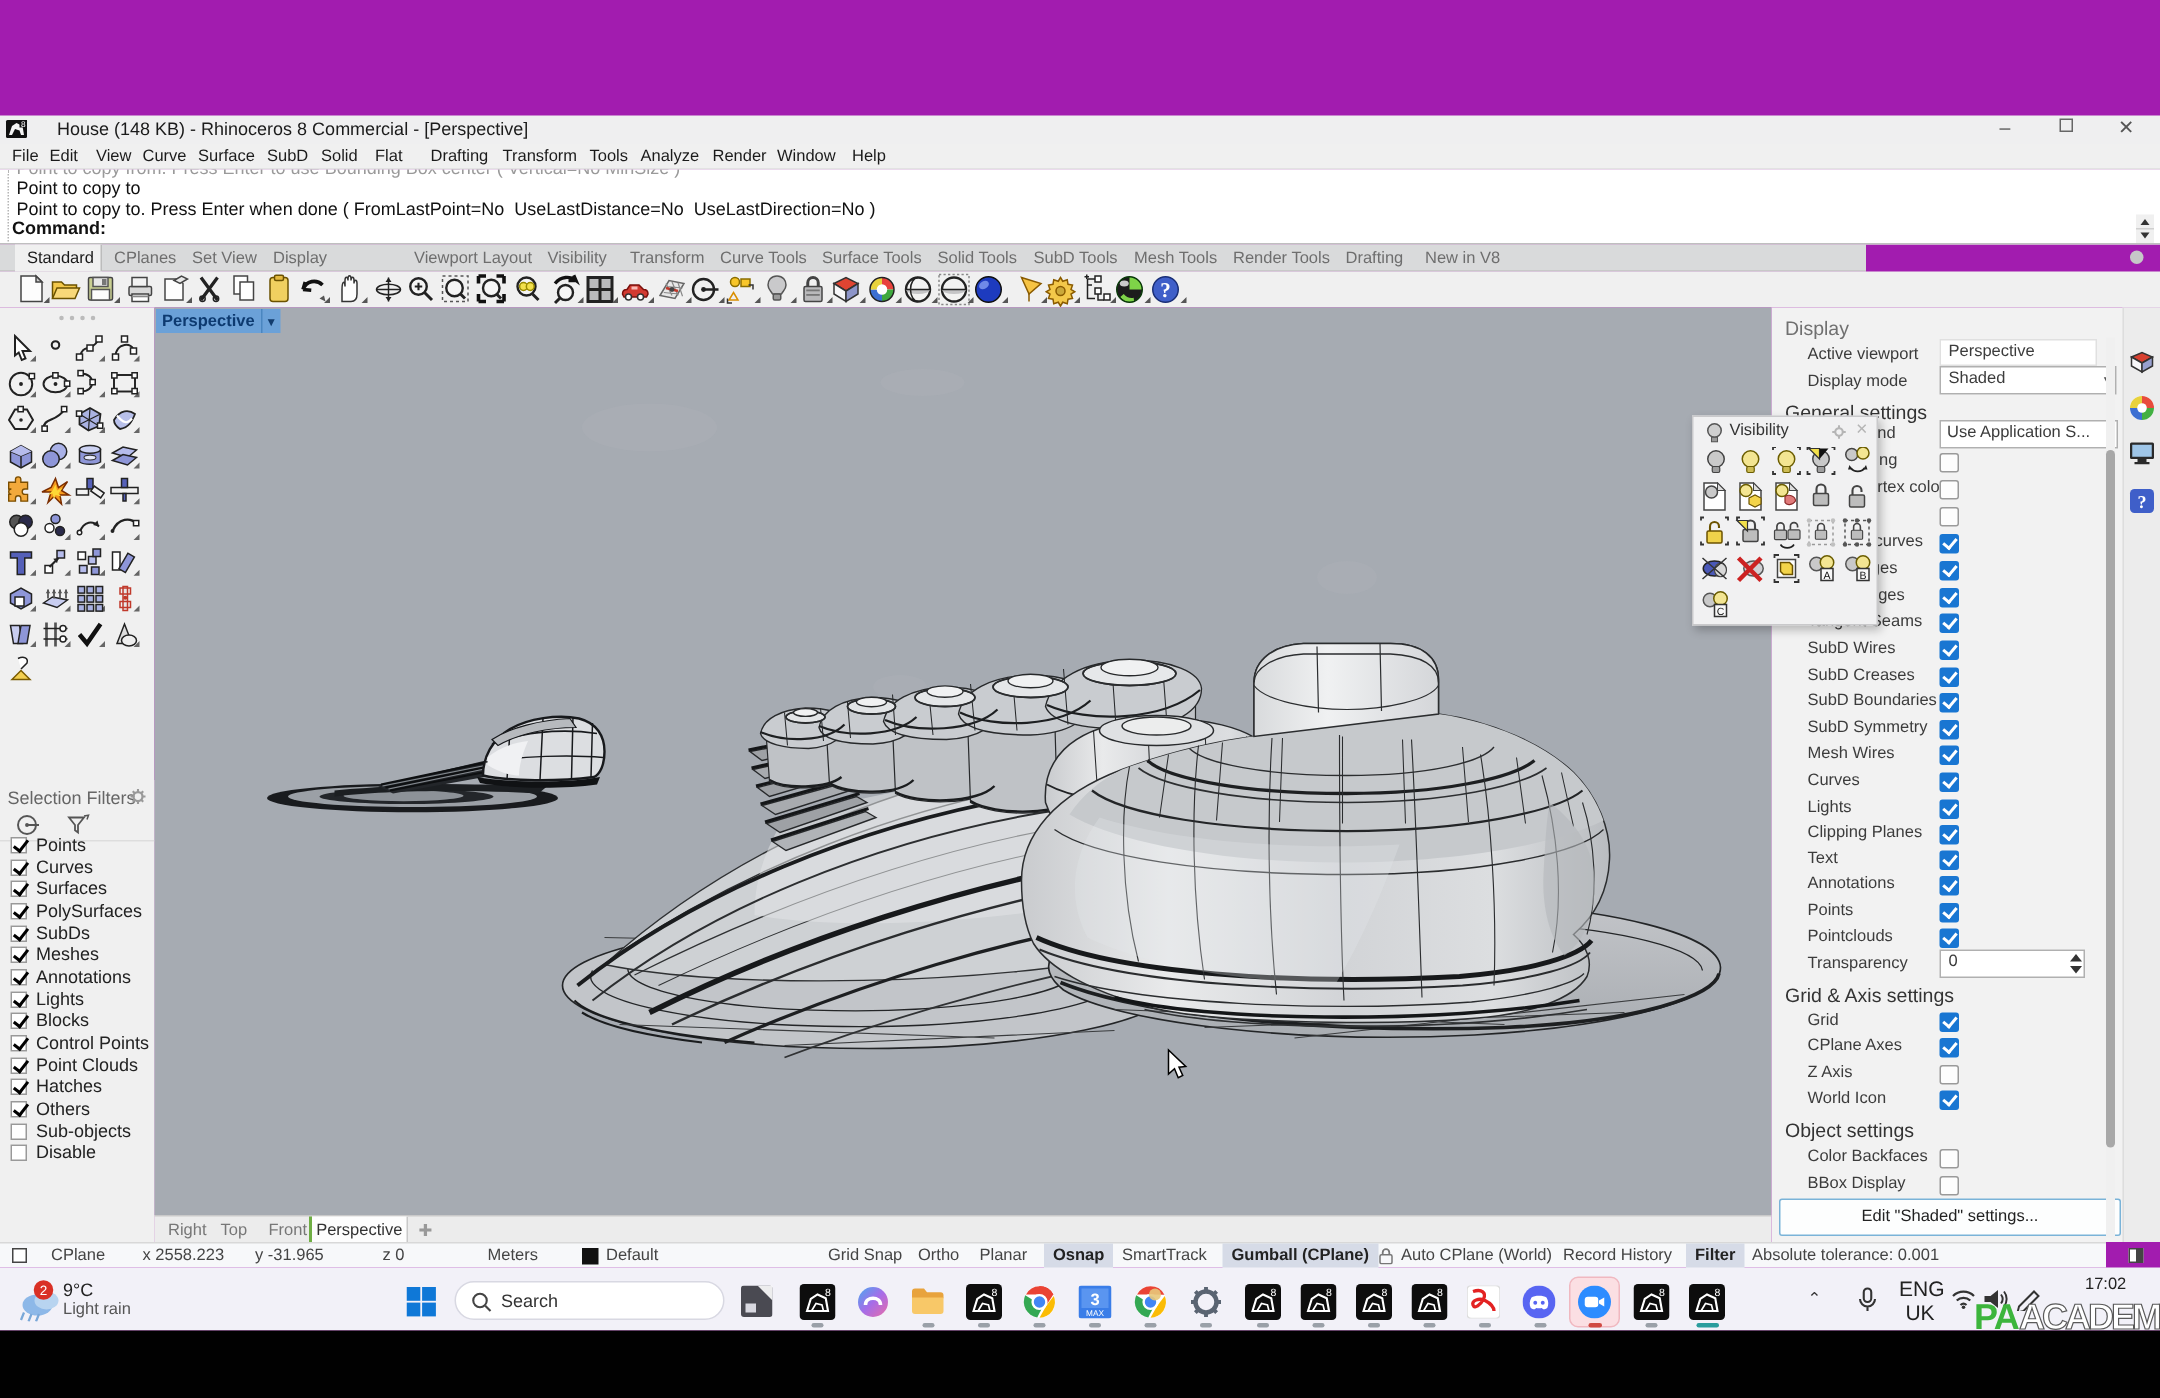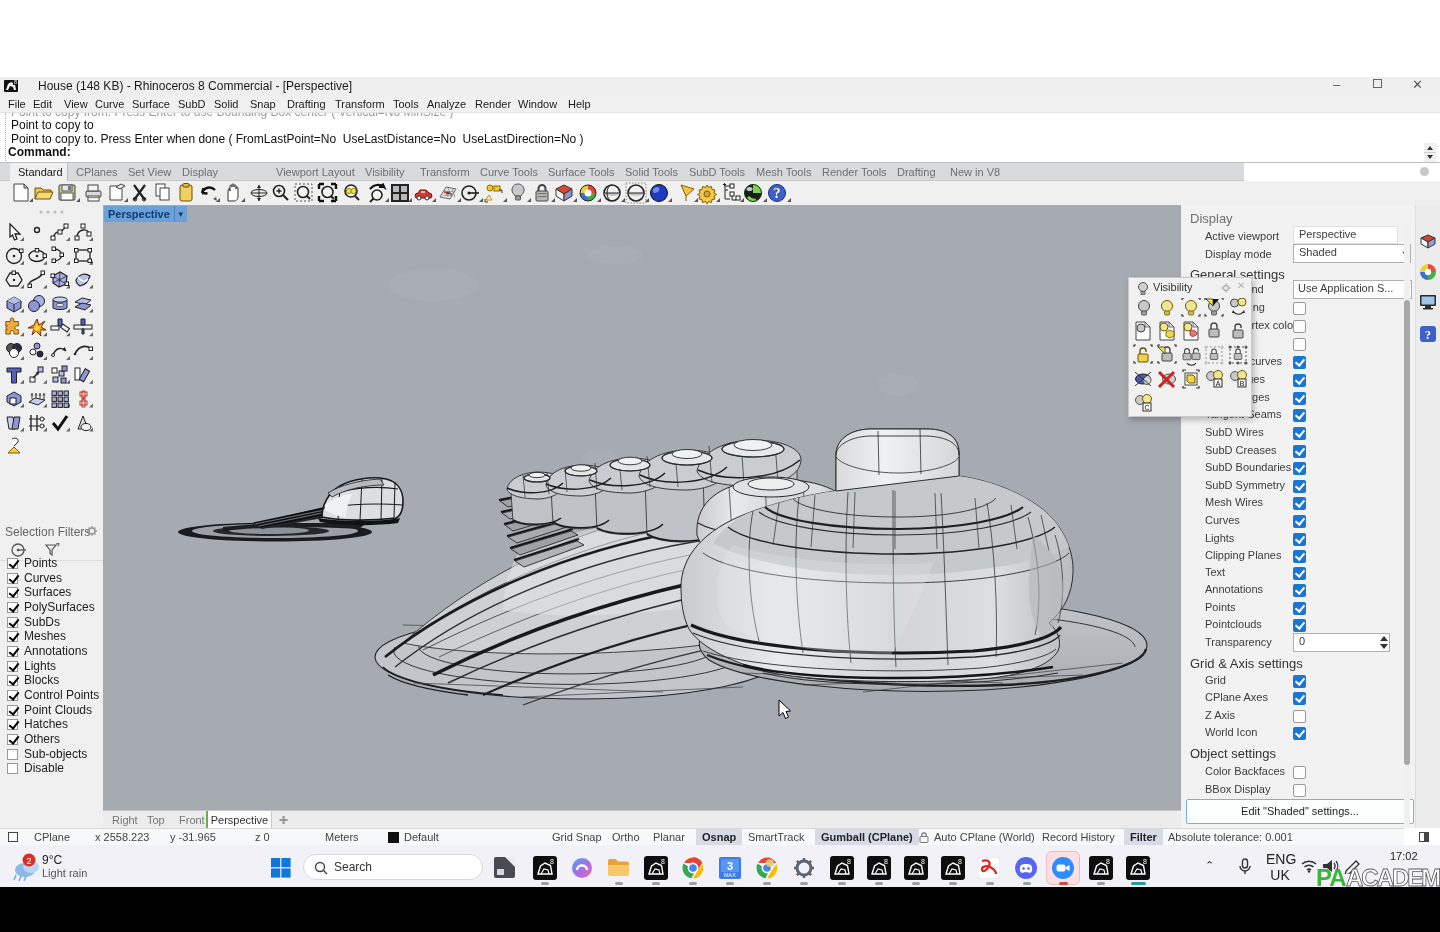--- a/index.html
+++ b/index.html
@@ -1,19 +1,19 @@
 <!DOCTYPE html>
 <html><head>
 <meta charset="utf-8">
 <style>
   * { margin:0; padding:0; box-sizing:border-box; }
   html,body { width:1440px; height:932px; overflow:hidden; background:#000; }
   body { font-family:"Liberation Sans", sans-serif; }
   .abs { position:absolute; }
-  #stage { position:relative; width:1440px; height:932px; background:#ffffff;padding-left:48px; }
+  #stage { position:relative; width:1440px; height:932px; background:#a21caf;padding-left:48px; }
   
   #titlebar { left:0; top:77px; width:1440px; height:19px; background:#efeff0; color:#1b1b1b; font-size:12px; }
   #menubar { left:0; top:96px; width:1440px; height:17px; background:#f0f0f0; color:#1b1b1b; font-size:12px; border-bottom:1px solid #e2e2e2;}
   #cmdarea { left:0; top:113px; width:1440px; height:50px; background:#fff; border-bottom:1px solid #bfbfbf; overflow:hidden; font-size:12px; color:#111; }
   #tabrow { left:0; top:163px; width:1244px; height:18px; background:#d9dadb; font-size:12px; color:#6e6e6e; border-bottom:1px solid #c8c8c8;}
   #toolbar { left:0; top:181px; width:1440px; height:24px; background:#f0f0f0; }
   #leftbar { left:0; top:205px; width:103px; height:623px; background:#f0f0f0; }
   #viewport { left:103px; top:205px; width:1078px; height:605px; background:#a6abb2; }
   #rightpanel { left:1181px; top:205px; width:259px; height:623px; background:#f2f2f2; font-size:11px; color:#3c3c3c; }
   #vptabs { left:103px; top:810px; width:1078px; height:18px; background:#ececec; font-size:11px; color:#777; border-top:1px solid #c9c9c9;}
@@ -44,21 +44,21 @@
     <span class="abs" style="left:1412px;top:0px;color:#555;font-size:13px;">✕</span>
   </div>
   <div class="abs" id="menubar" style="font-size:11px;">
     <span class="abs" style="left:8px;top:2px;">File</span>
     <span class="abs" style="left:33px;top:2px;">Edit</span>
     <span class="abs" style="left:64px;top:2px;">View</span>
     <span class="abs" style="left:95px;top:2px;">Curve</span>
     <span class="abs" style="left:132px;top:2px;">Surface</span>
     <span class="abs" style="left:178px;top:2px;">SubD</span>
     <span class="abs" style="left:214px;top:2px;">Solid</span>
-    <span class="abs" style="left:250px;top:2px;">Snap</span>
+    <span class="abs" style="left:250px;top:2px;">Flat</span>
     <span class="abs" style="left:287px;top:2px;">Drafting</span>
     <span class="abs" style="left:335px;top:2px;">Transform</span>
     <span class="abs" style="left:393px;top:2px;">Tools</span>
     <span class="abs" style="left:427px;top:2px;">Analyze</span>
     <span class="abs" style="left:475px;top:2px;">Render</span>
     <span class="abs" style="left:518px;top:2px;">Window</span>
     <span class="abs" style="left:568px;top:2px;">Help</span>
   </div>
   <div class="abs" id="cmdarea">
     <div class="abs" style="left:0;top:0;width:6px;height:50px;border-right:1px dotted #b5b5b5;"></div>

